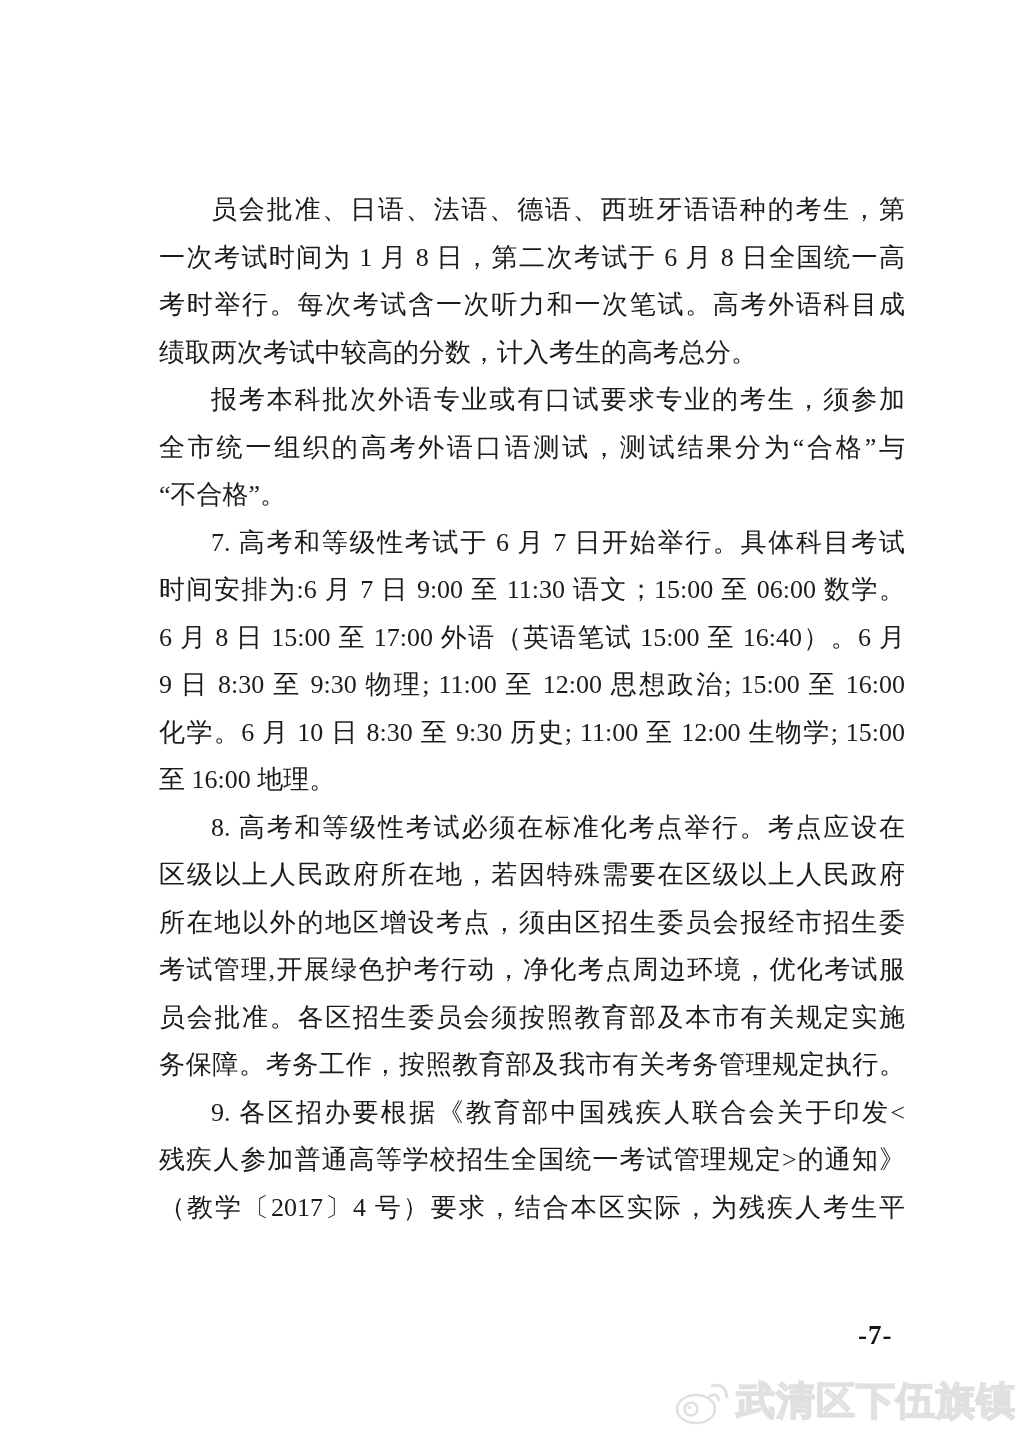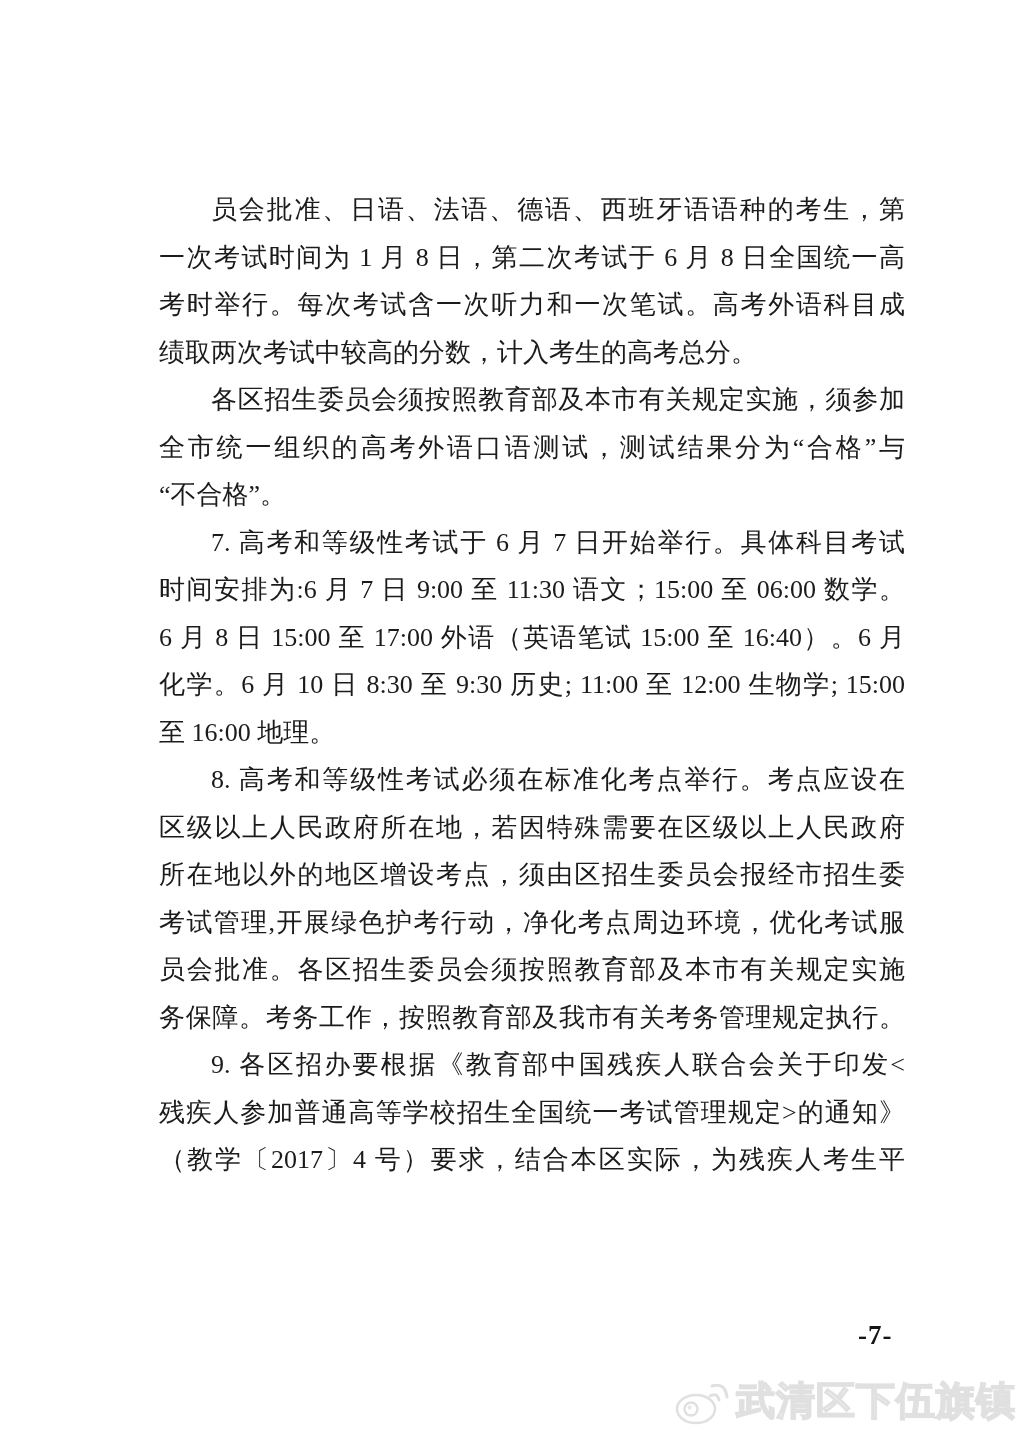--- a/index.html
+++ b/index.html
@@ -68,26 +68,27 @@
   }
 </style>
 </head>
 <body>
 
 <div class="doc-body">
   <div class="line first">员会批准、日语、法语、德语、西班牙语语种的考生，第</div>
   <div class="line">一次考试时间为 1 月 8 日，第二次考试于 6 月 8 日全国统一高</div>
   <div class="line">考时举行。每次考试含一次听力和一次笔试。高考外语科目成</div>
   <div class="line end">绩取两次考试中较高的分数，计入考生的高考总分。</div>
-  <div class="line first">各区招生委员会须按照教育部及本市有关规定实施，须参加</div>
+  <div class="line first">报考本科批次外语专业或有口试要求专业的考生，须参加</div>
   <div class="line">全市统一组织的高考外语口语测试，测试结果分为“合格”与</div>
   <div class="line end">“不合格”。</div>
   <div class="line first">7. 高考和等级性考试于 6 月 7 日开始举行。具体科目考试</div>
   <div class="line">时间安排为:6 月 7 日 9:00 至 11:30 语文；15:00 至 06:00 数学。</div>
   <div class="line">6 月 8 日 15:00 至 17:00 外语（英语笔试 15:00 至 16:40）。6 月</div>
+  <div class="line">9 日 8:30 至 9:30 物理; 11:00 至 12:00 思想政治; 15:00 至 16:00</div>
   <div class="line">化学。6 月 10 日 8:30 至 9:30 历史; 11:00 至 12:00 生物学; 15:00</div>
   <div class="line end">至 16:00 地理。</div>
   <div class="line first">8. 高考和等级性考试必须在标准化考点举行。考点应设在</div>
   <div class="line">区级以上人民政府所在地，若因特殊需要在区级以上人民政府</div>
   <div class="line">所在地以外的地区增设考点，须由区招生委员会报经市招生委</div>
   <div class="line">考试管理,开展绿色护考行动，净化考点周边环境，优化考试服</div>
   <div class="line">员会批准。各区招生委员会须按照教育部及本市有关规定实施</div>
   <div class="line">务保障。考务工作，按照教育部及我市有关考务管理规定执行。</div>
   <div class="line first">9. 各区招办要根据《教育部中国残疾人联合会关于印发&lt;</div>
   <div class="line">残疾人参加普通高等学校招生全国统一考试管理规定&gt;的通知》</div>

